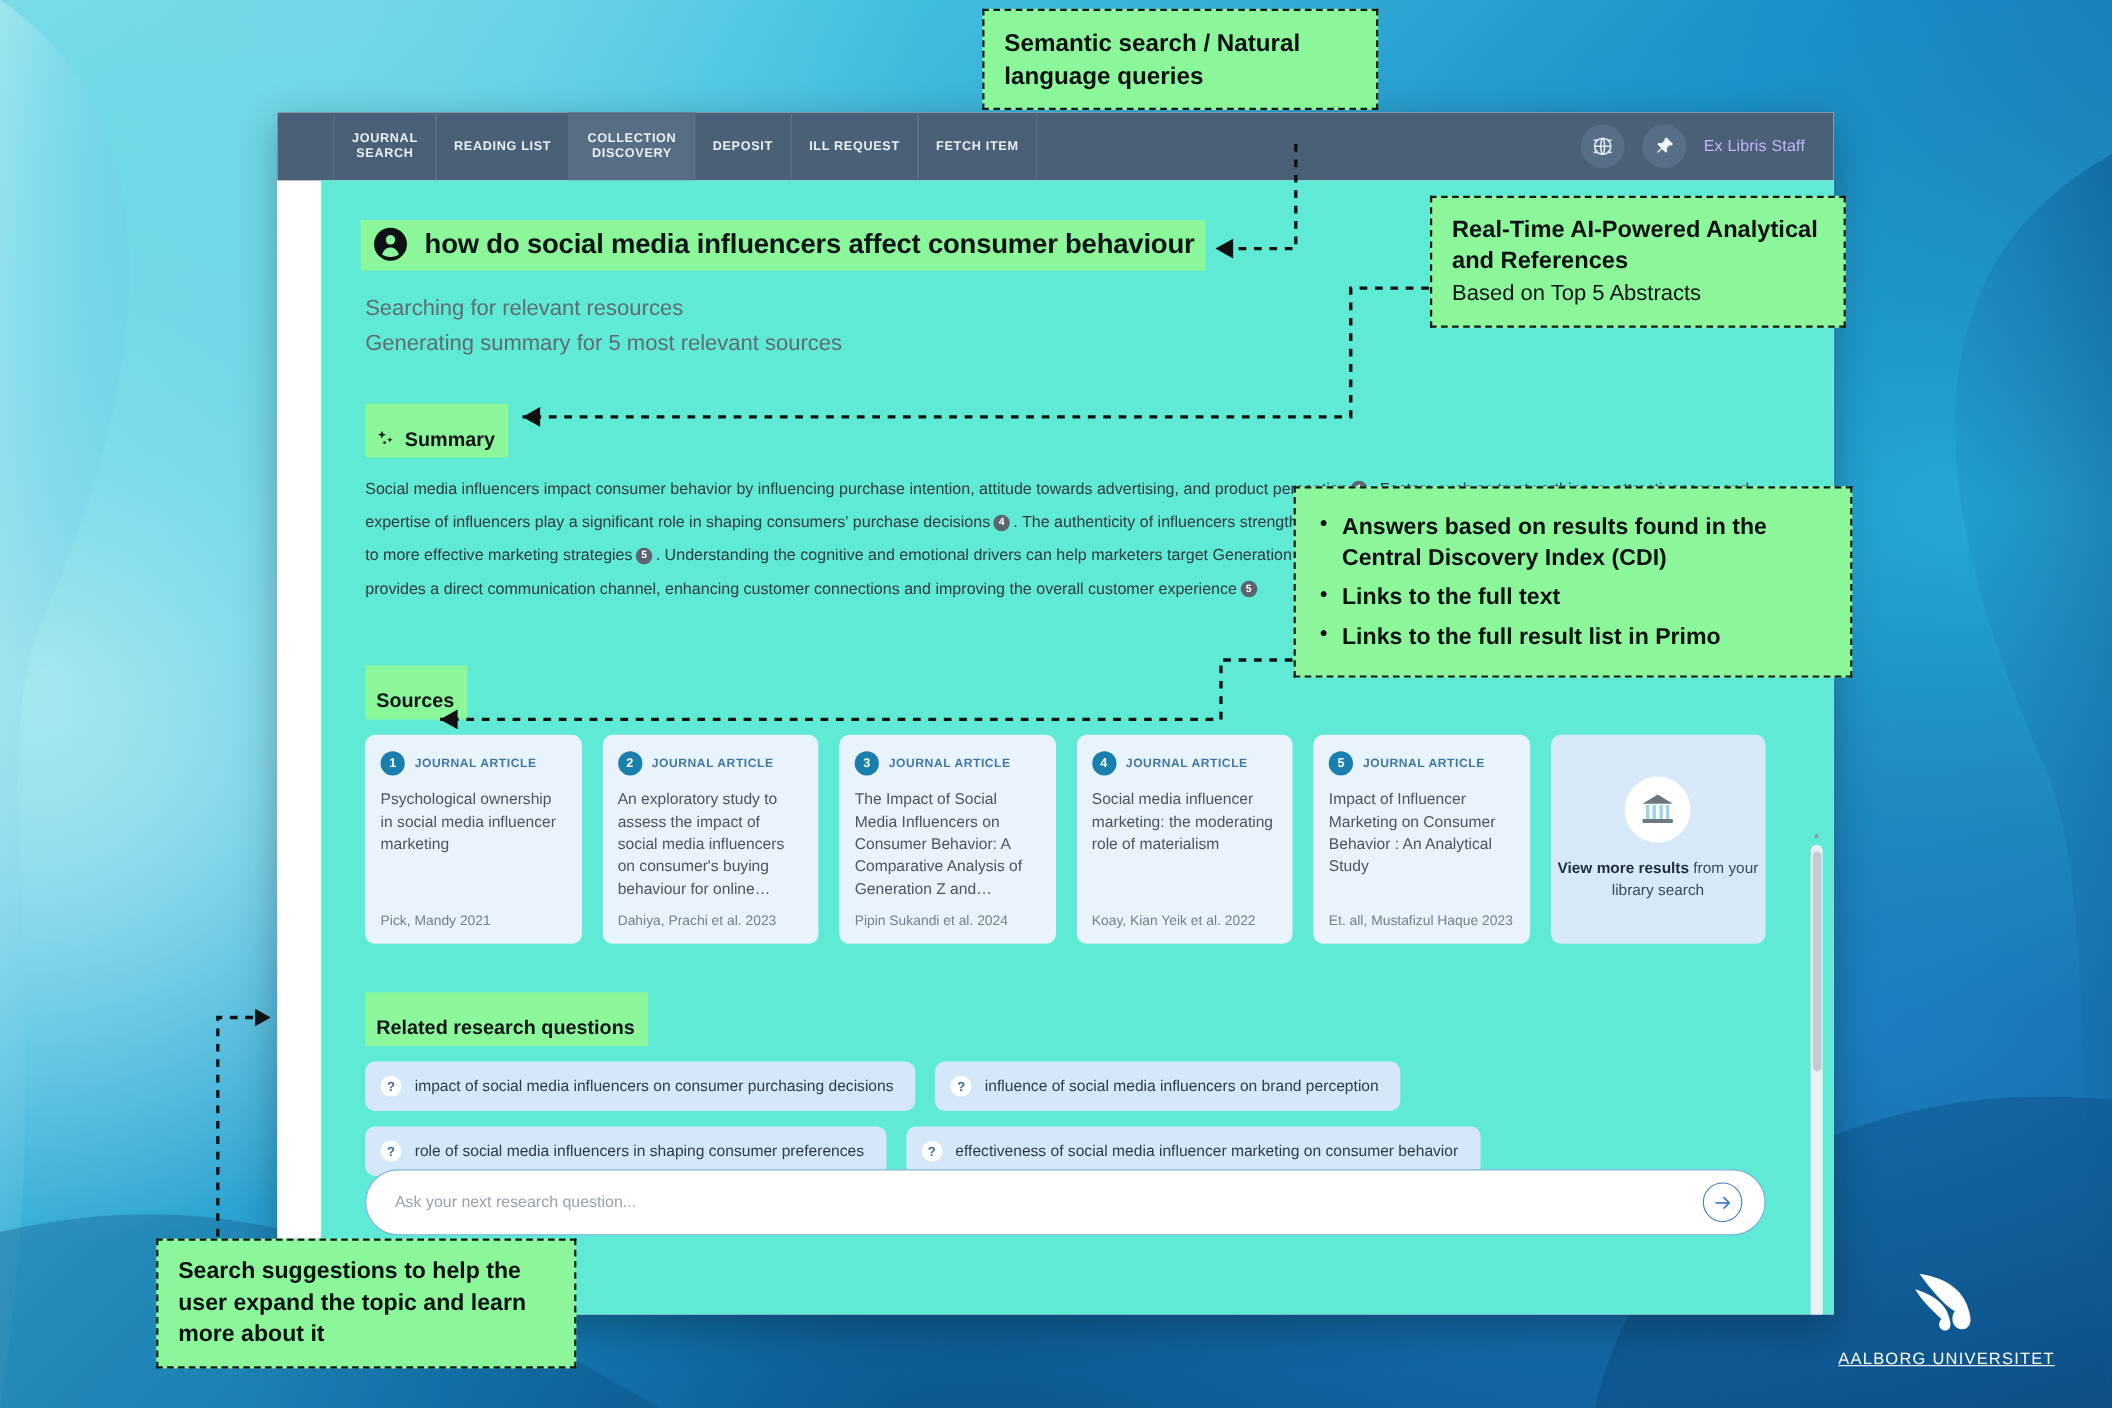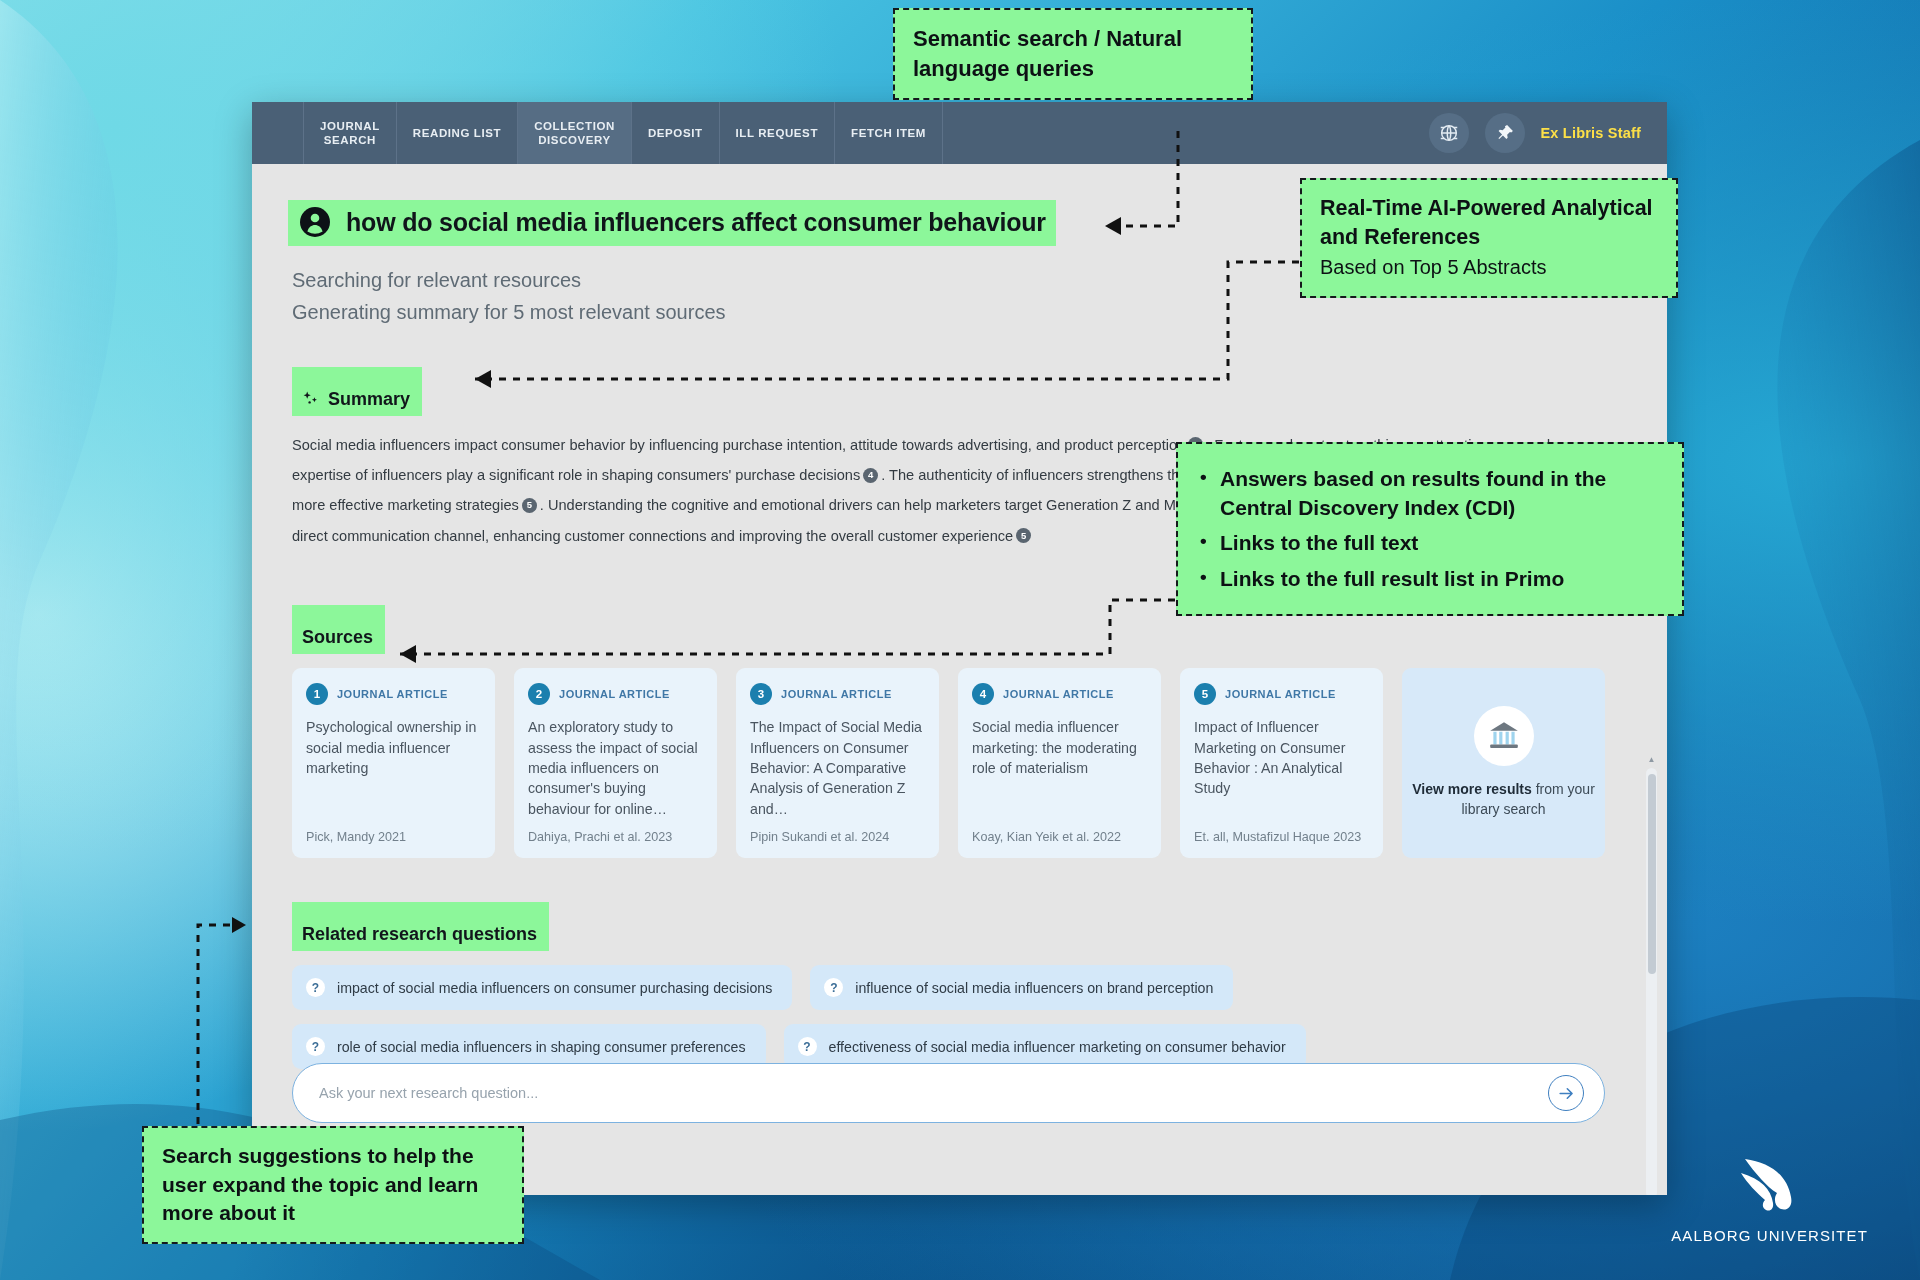--- a/index.html
+++ b/index.html
@@ -65,30 +65,31 @@
   #nav-right {
     display: flex; align-items: center; gap: 16px; padding-right: 26px;
   }
   .nav-icon-btn {
     width: 40px; height: 40px; border-radius: 50%;
     background: #566e86;
     display: flex; align-items: center; justify-content: center;
     cursor: pointer;
   }
   #nav-user {
-    color: #fde047; font-size: 14.5px; font-weight: 700; letter-spacing: .2px;
+    color: #c4b5fd; font-size: 14.5px; font-weight: 400; letter-spacing: .2px;
     white-space: nowrap;
   }
 
   
   #content {
     position: relative;
     height: calc(100% - 62px);
-    background: #e5e5e5;
+    background: #5eead4;
     padding: 0;
+    margin-left: 40px;
   }
   #content-inner {
     padding: 36px 62px 0 40px;
     position: relative;
     height: 100%;
   }
 
   
   #query-row {
     display: inline-flex; align-items: center; gap: 14px;
@@ -270,21 +271,21 @@
 
   #co-semantic { left: 893px; top: 8px; width: 360px; font-size: 22px; }
   #co-realtime { left: 1300px; top: 178px; width: 378px; font-size: 21.5px; }
   #co-realtime .sub { font-size: 20px; margin-top: 2px; }
   #co-answers  { left: 1176px; top: 442px; width: 508px; font-size: 21px; }
   #co-suggest  { left: 142px; top: 1126px; width: 382px; font-size: 21px; }
 
   
   #aau-logo {
     position: absolute; right: 52px; bottom: 36px;
-    color: #ffffff; text-align: center;
+    color: #ffffff; text-align: center; text-decoration: underline;
   }
   #aau-word {
     font-size: 15px; letter-spacing: 1.1px; font-weight: 400; margin-top: 8px;
   }
 </style>
 </head>
 <body>
 
 <div id="bg-layer"></div>
 <svg id="bg-swirl" viewBox="0 0 1920 1280" preserveAspectRatio="none">

